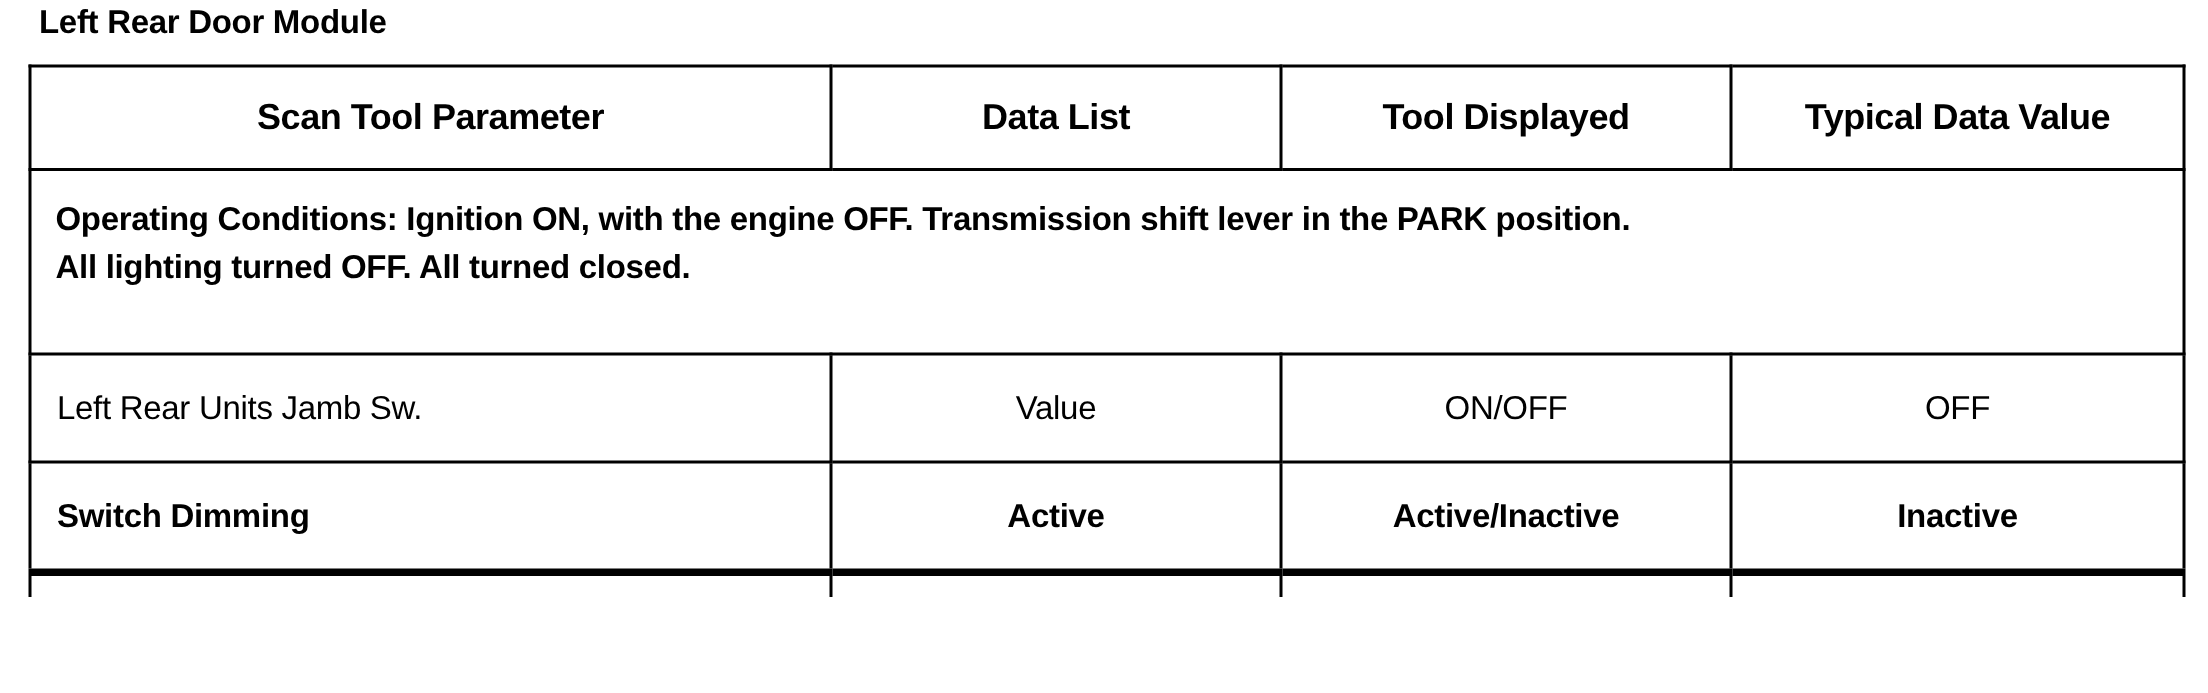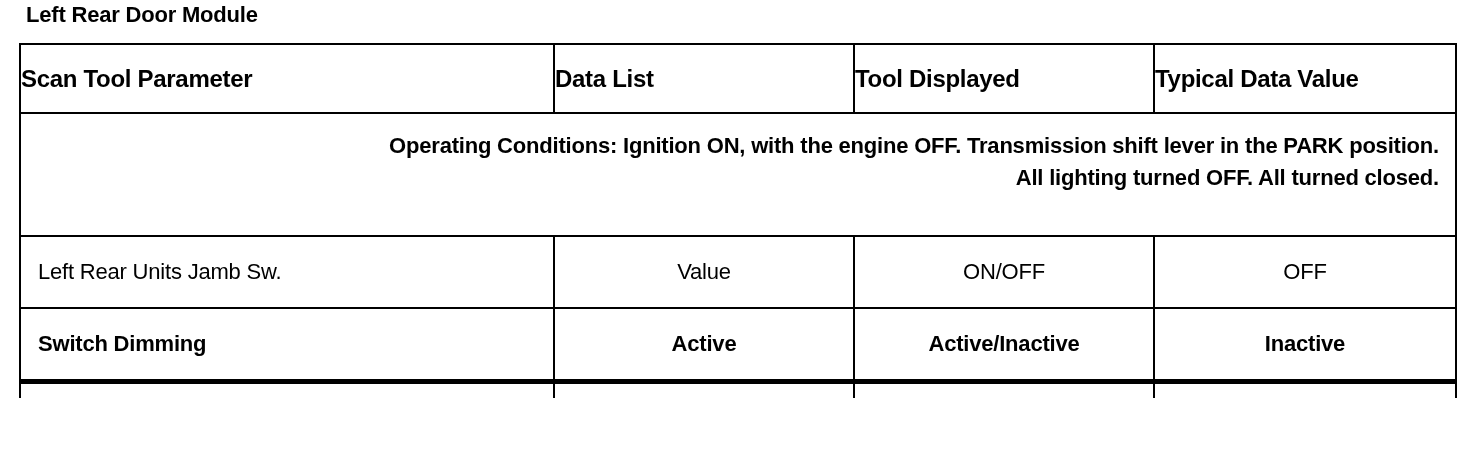--- a/index.html
+++ b/index.html
@@ -49,29 +49,29 @@
   }
 
   
   .col-param  { width: 534px; }
   .col-list   { width: 300px; }
   .col-units  { width: 300px; }
   .col-value  { width: 302px; }
 
   .header-row td {
     height: 67px;
-    text-align: left;
+    text-align: center;
     font-size: 24px;
     font-weight: bold;
     letter-spacing: -0.3px;
   }
 
   .conditions-row td {
     height: 105px;
-    text-align: right;
+    text-align: left;
     vertical-align: top;
     padding: 16px 16px 0 16px;
     font-size: 22px;
     font-weight: bold;
     line-height: 32px;
     letter-spacing: -0.2px;
   }
   .conditions-row .cond-line {
     display: block;
     white-space: nowrap;

